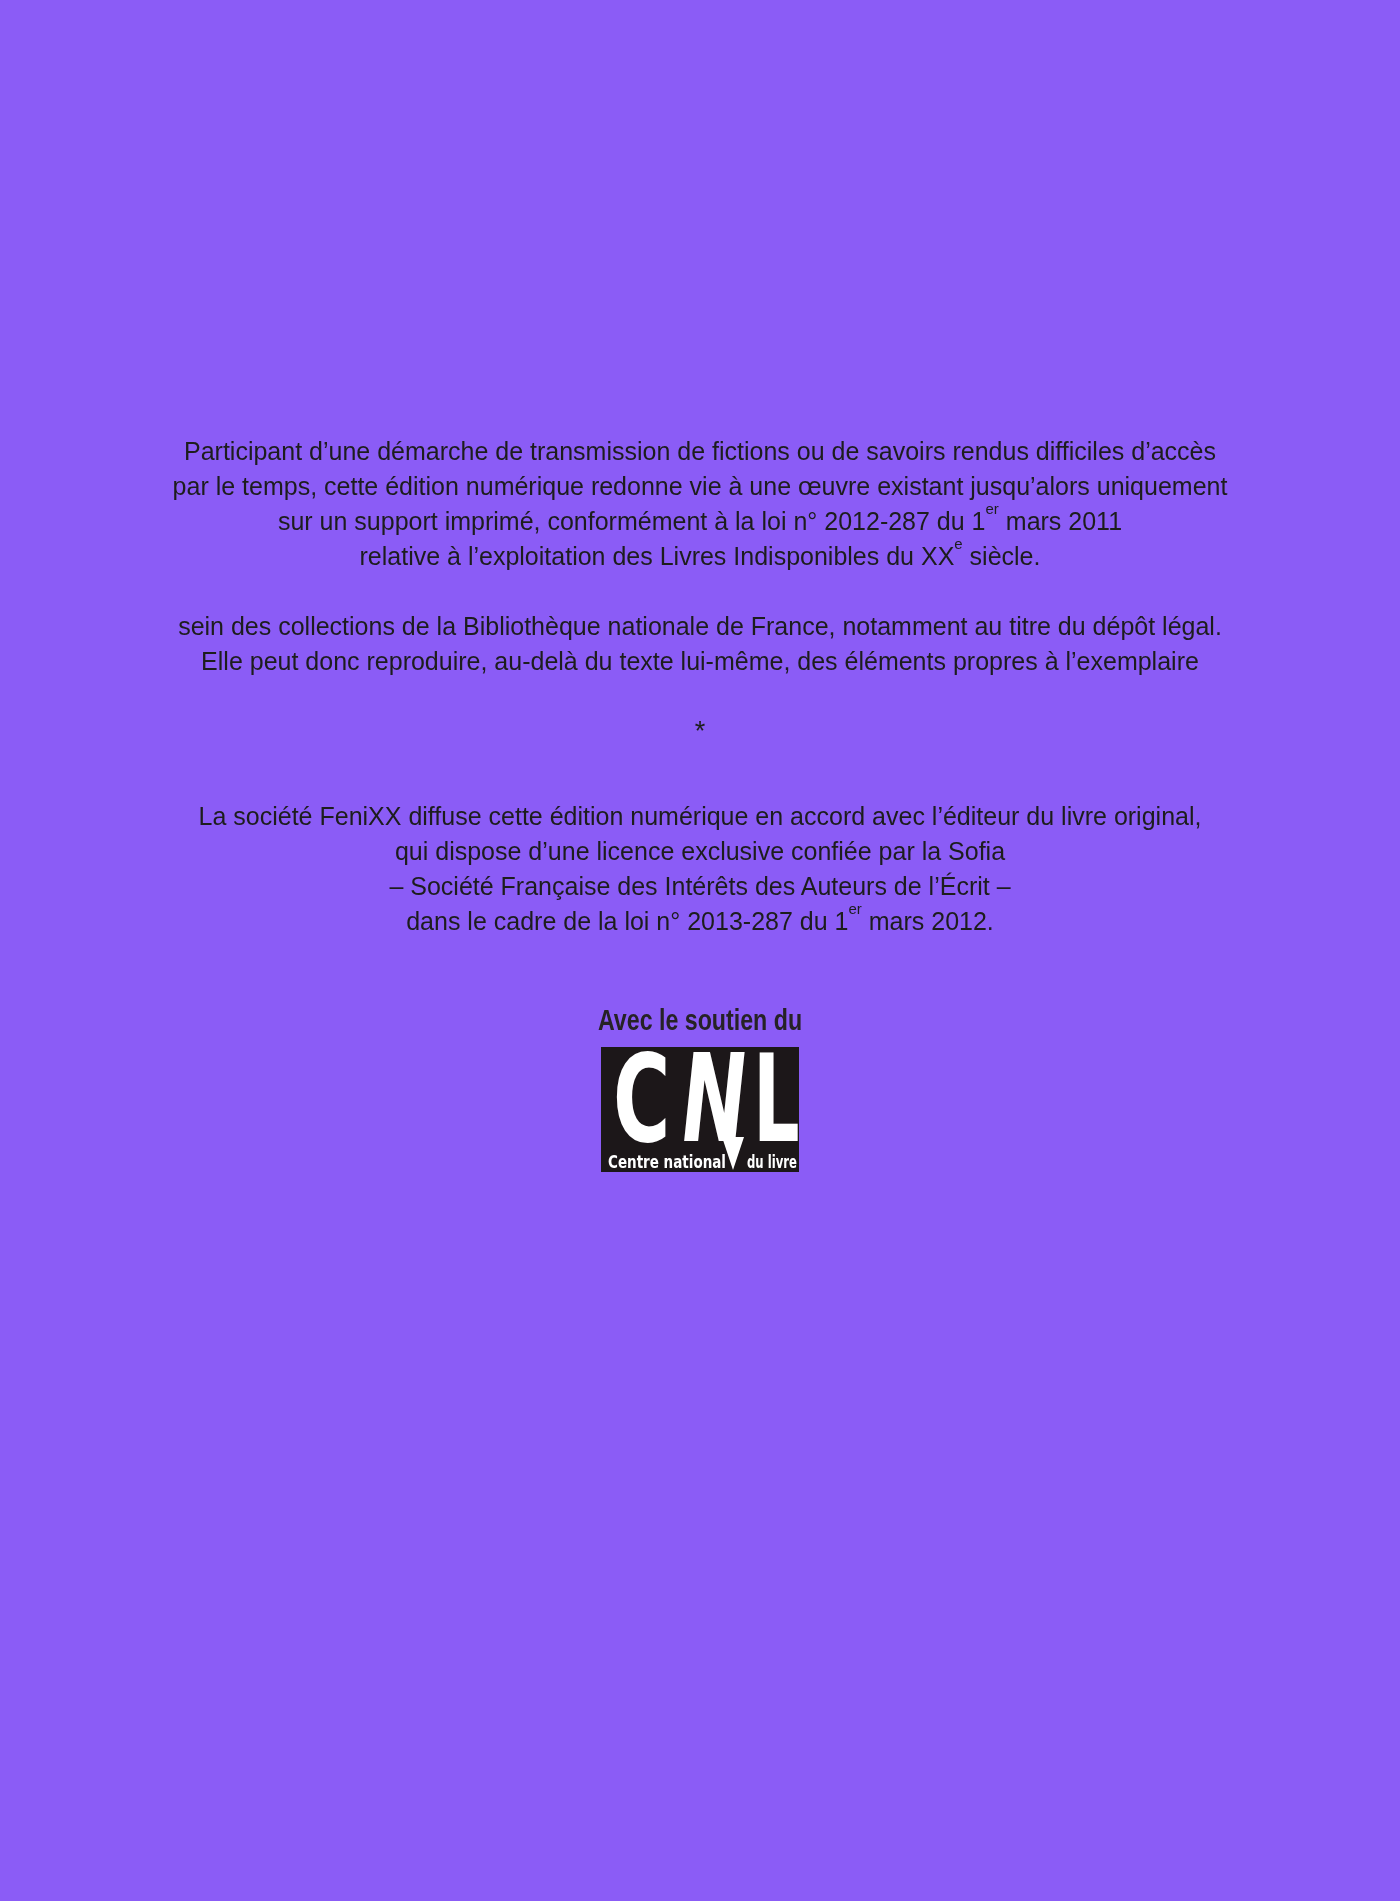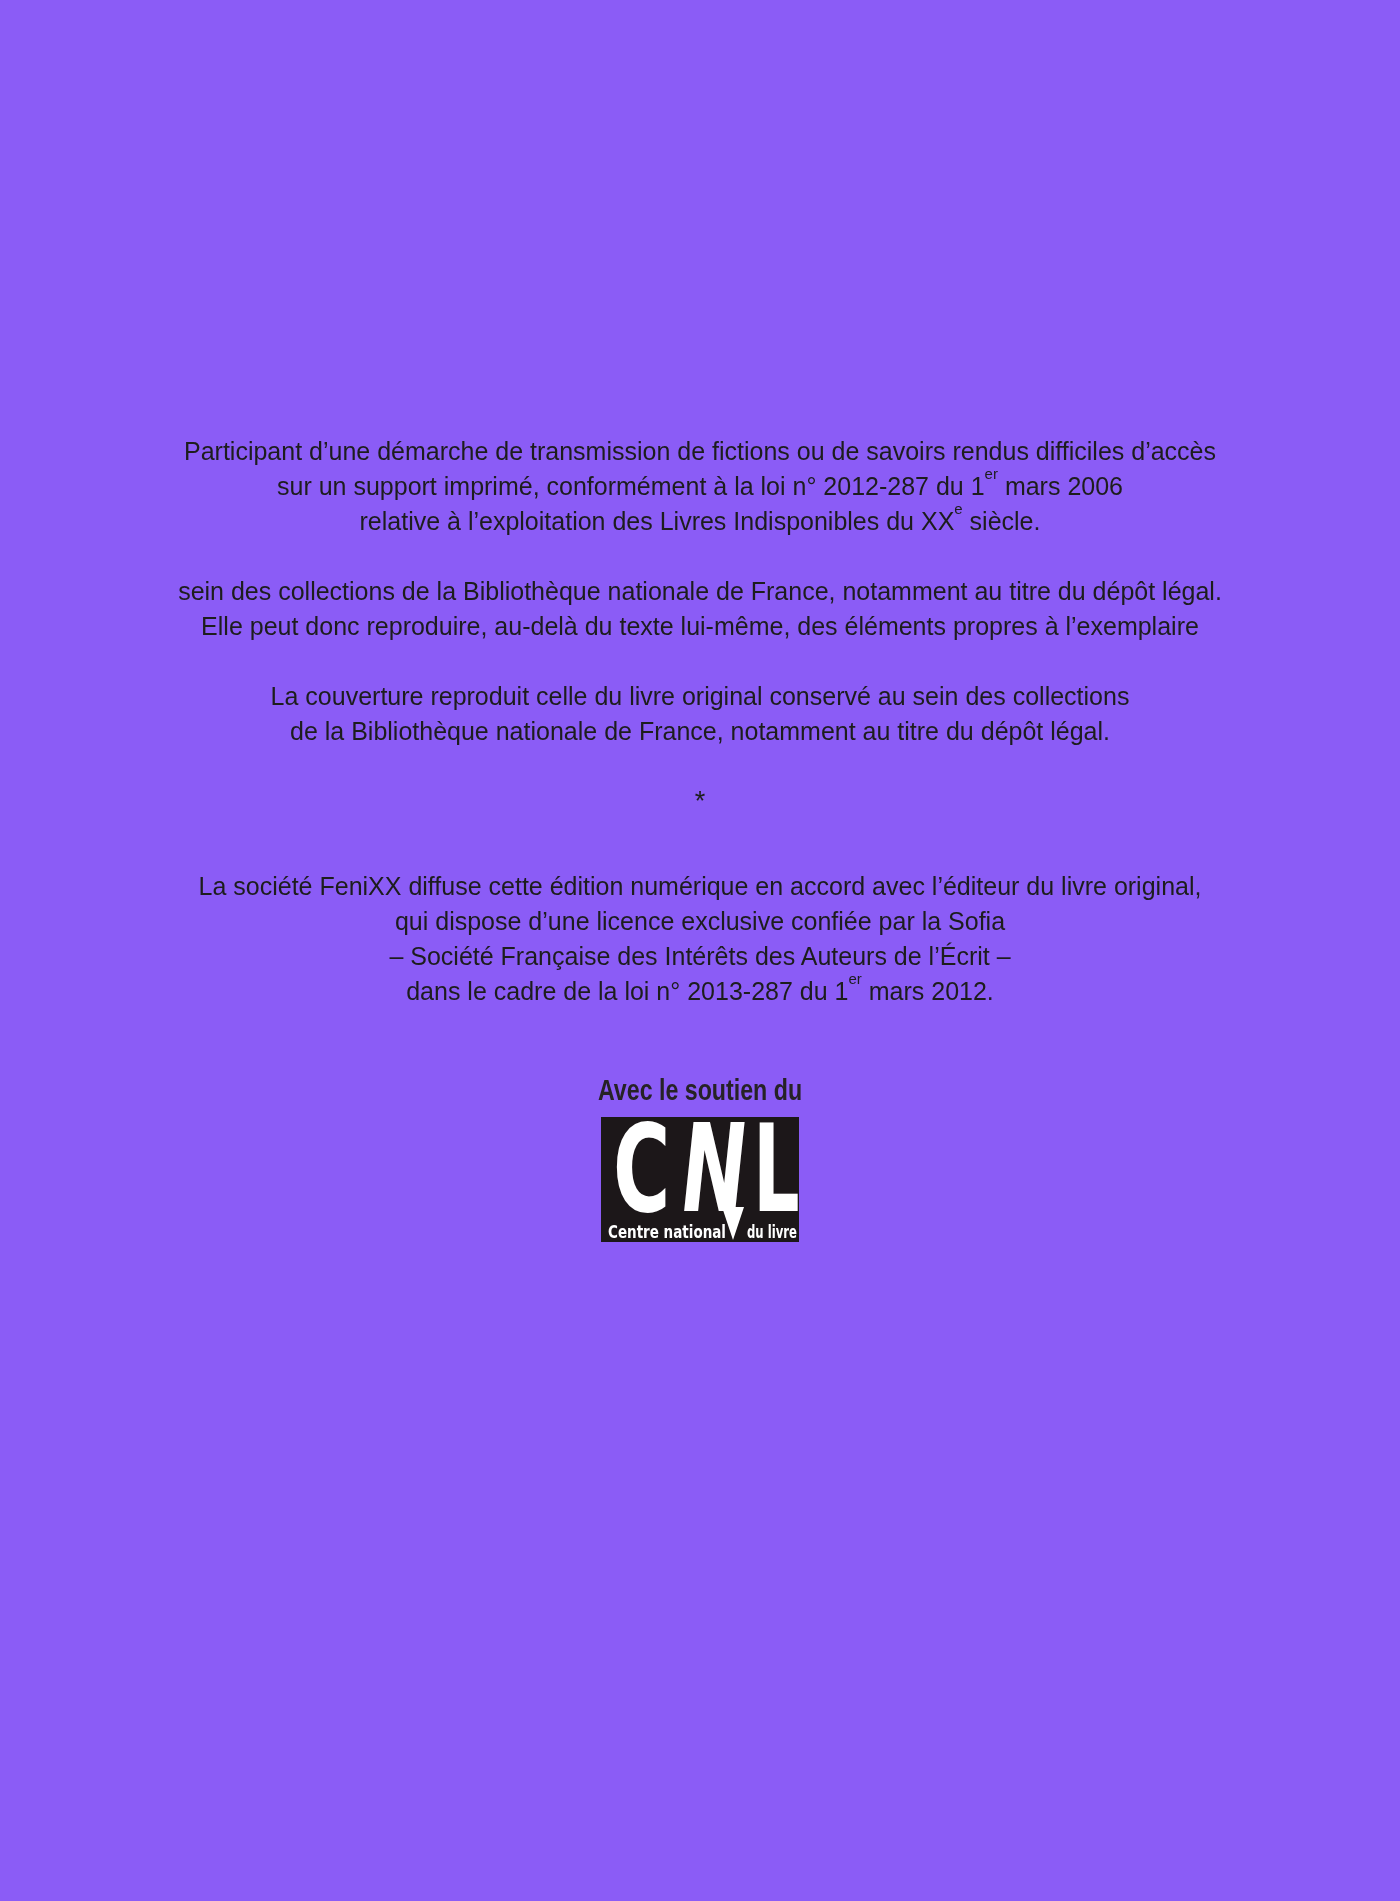--- a/index.html
+++ b/index.html
@@ -40,30 +40,27 @@
 </style>
 </head>
 <body>
 
 <div class="page">
   <div class="column">
 
     <div>
         <div class="para">
           <div class="line">Participant d’une démarche de transmission de fictions ou de savoirs rendus difficiles d’accès</div>
-          <div class="line"><span>sur un support imprimé, conformément à la loi n° 2012-287 du 1</span><sup>er</sup><span> mars 2006</span></div>
+          <div class="line">par le temps, cette édition numérique redonne vie à une œuvre existant jusqu’alors uniquement</div>
+          <div class="line"><span>sur un support imprimé, conformément à la loi n° 2012-287 du 1</span><sup>er</sup><span> mars 2011</span></div>
           <div class="line"><span>relative à l’exploitation des Livres Indisponibles du XX</span><sup>e</sup><span> siècle.</span></div>
         </div>
         <div class="para">
           <div class="line">sein des collections de la Bibliothèque nationale de France, notamment au titre du dépôt légal.</div>
           <div class="line">Elle peut donc reproduire, au-delà du texte lui-même, des éléments propres à l’exemplaire</div>
-        </div>
-        <div class="para">
-          <div class="line">La couverture reproduit celle du livre original conservé au sein des collections</div>
-          <div class="line">de la Bibliothèque nationale de France, notamment au titre du dépôt légal.</div>
         </div>
         <div class="para separator">
           <div class="line">*</div>
         </div>
         <div class="para">
           <div class="line">La société FeniXX diffuse cette édition numérique en accord avec l’éditeur du livre original,</div>
           <div class="line">qui dispose d’une licence exclusive confiée par la Sofia</div>
           <div class="line">– Société Française des Intérêts des Auteurs de l’Écrit –</div>
           <div class="line"><span>dans le cadre de la loi n° 2013-287 du 1</span><sup>er</sup><span> mars 2012.</span></div>
         </div>

